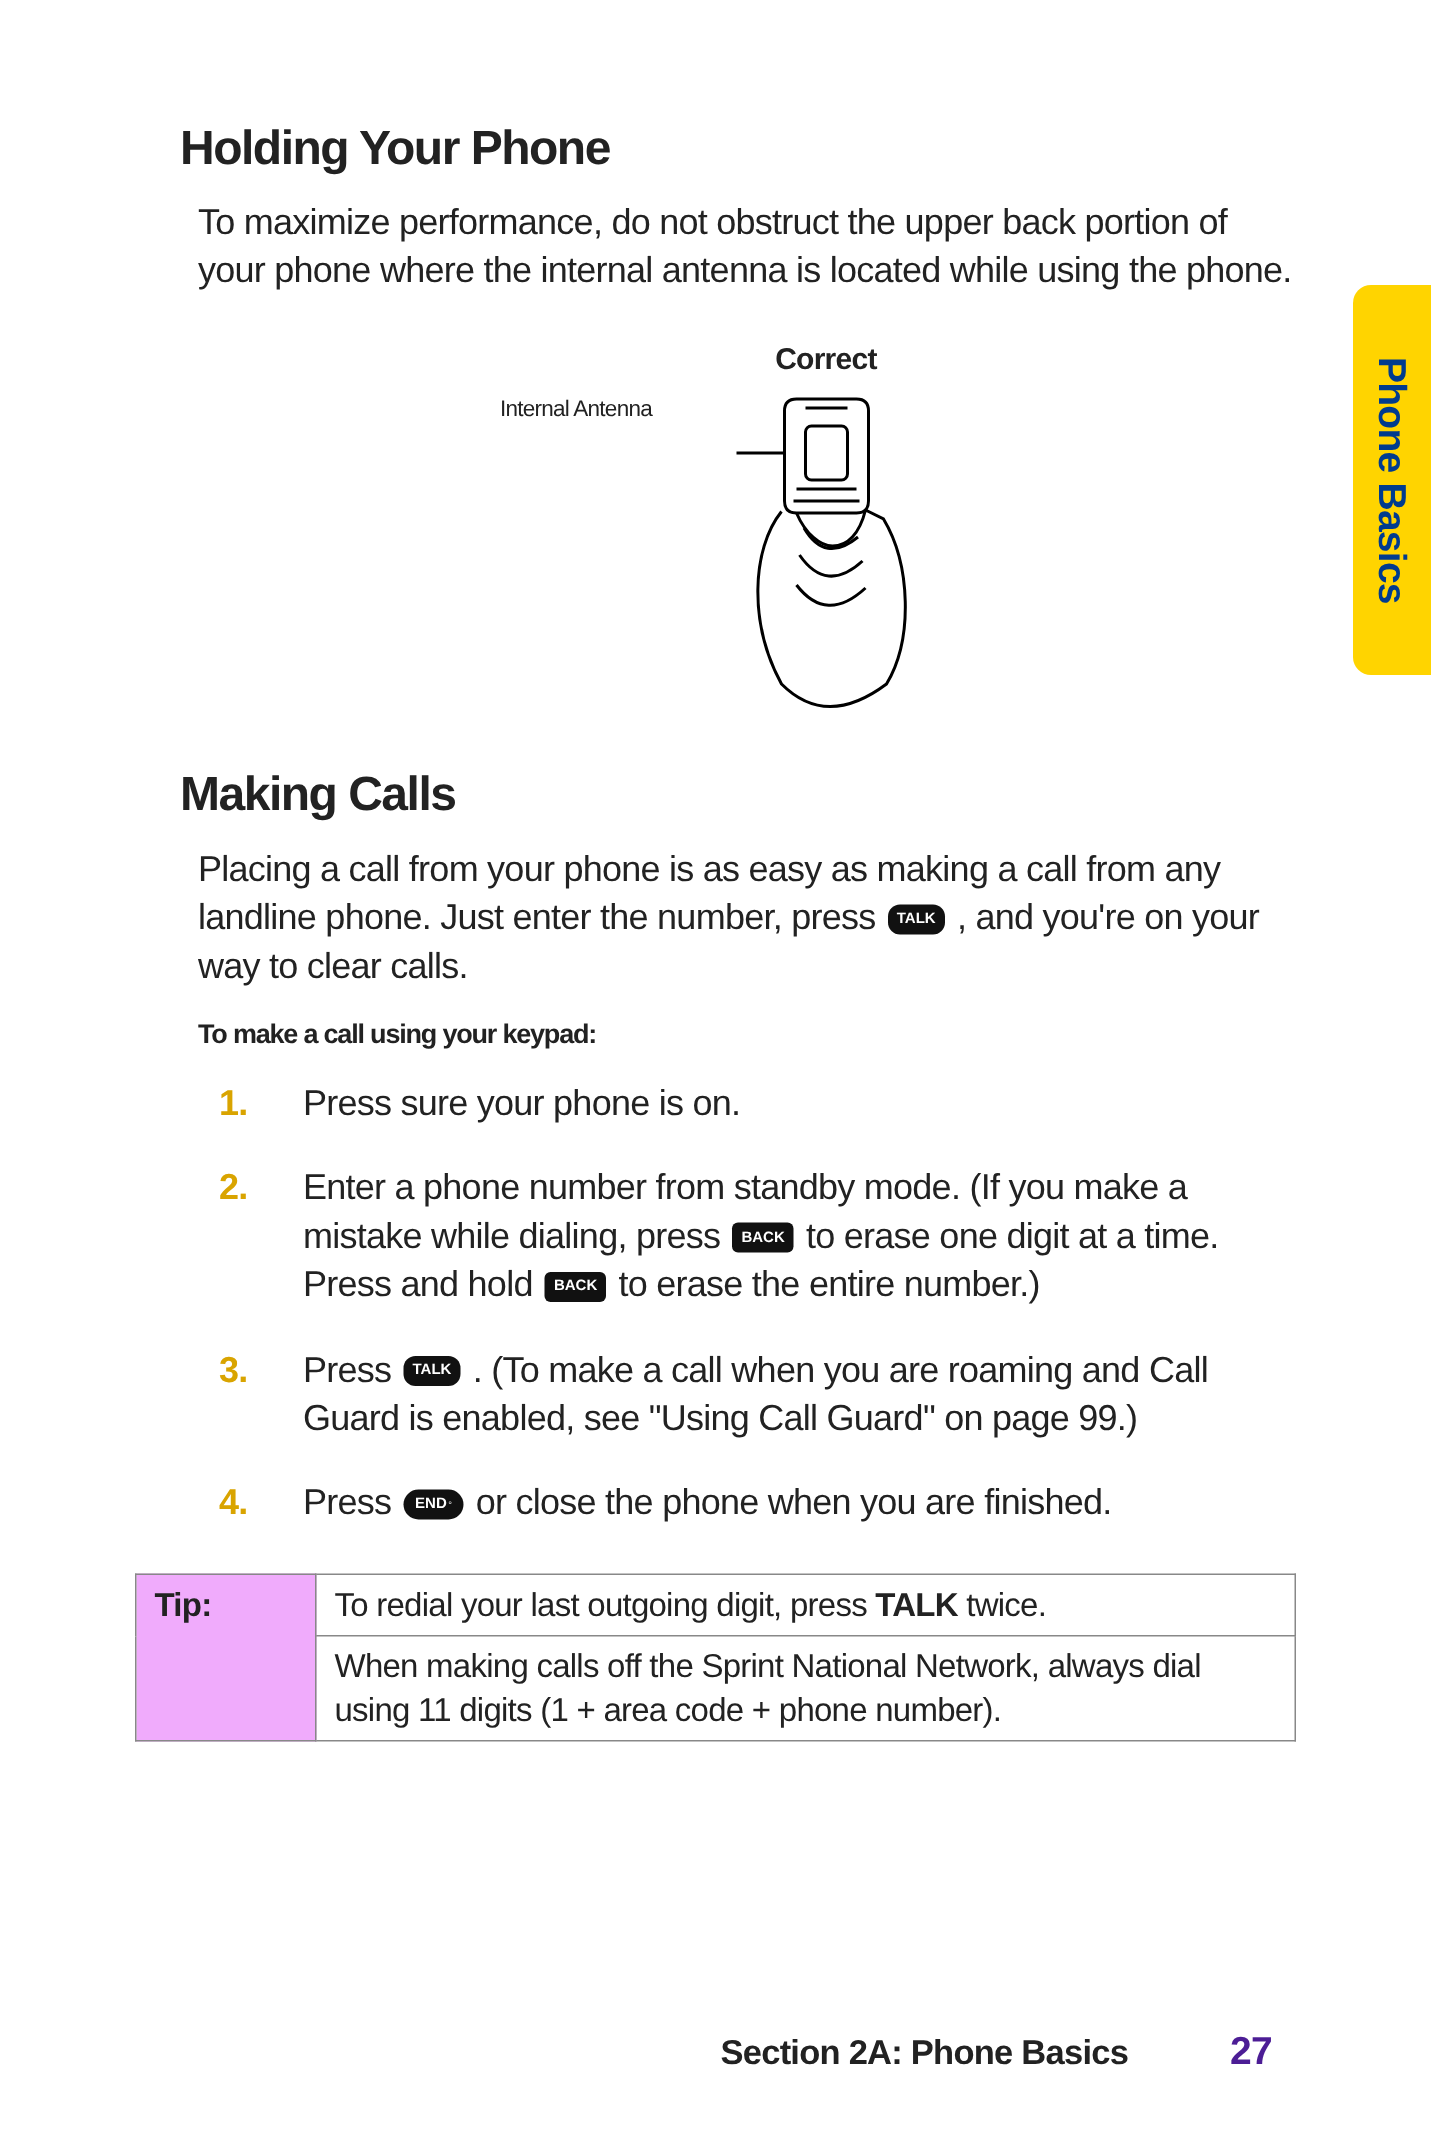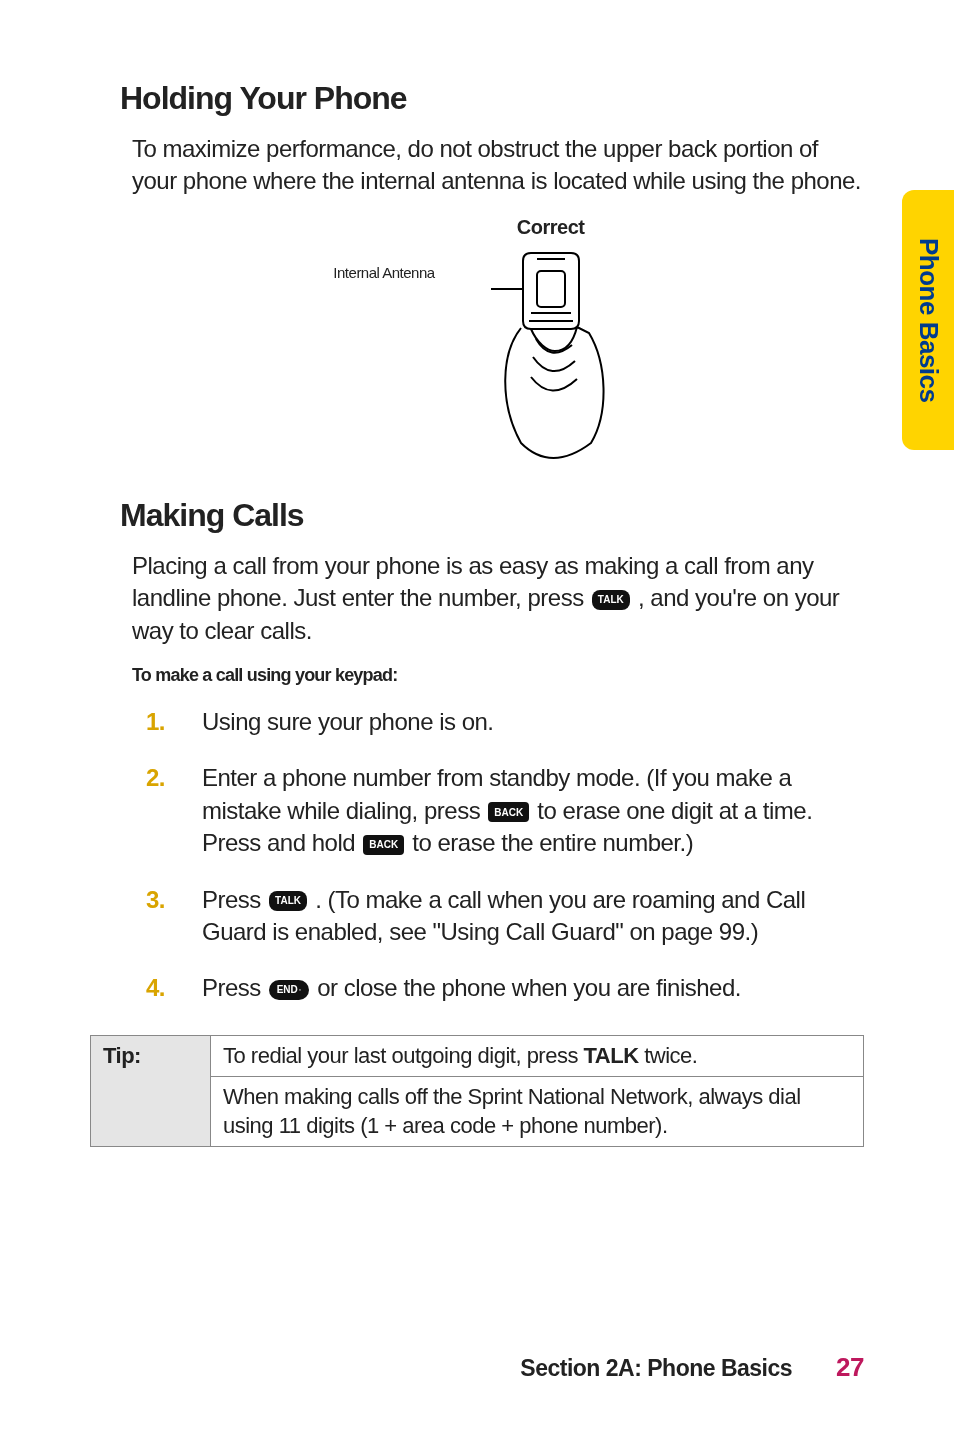--- a/index.html
+++ b/index.html
@@ -48,20 +48,21 @@
     margin: 6px 0 20px 0;
   }
   .illus-col {
     text-align: center;
   }
   .illus-label {
     font-size: 20px;
     font-weight: 700;
     margin-bottom: 4px;
     letter-spacing: -0.5px;
+    margin-top: 13px;
   }
   .ia-label {
     font-size: 15px;
     text-align: left;
     padding-right: 6px;
     padding-top: 48px;
   }
   ol.steps {
     list-style: none;
     margin: 0 0 0 56px;
@@ -109,21 +110,21 @@
   }
   .tip-table td {
     border: 1px solid #888;
     padding: 6px 12px;
     font-size: 22px;
     line-height: 1.3;
     vertical-align: top;
     letter-spacing: -0.5px;
   }
   .tip-table .tip-label {
-    background: #e5e5e5;
+    background: #f0abfc;
     font-weight: 800;
     width: 120px;
   }
   .side-tab {
     position: absolute;
     right: 0;
     top: 190px;
     width: 52px;
     height: 260px;
     background: #ffd400;
@@ -136,34 +137,34 @@
   .side-tab span {
     writing-mode: vertical-rl;
     font-size: 26px;
     font-weight: 800;
     color: #003b8e;
     letter-spacing: -0.5px;
   }
   .footer {
     position: absolute;
     bottom: 48px;
-    right: 90px;
+    right: 106px;
     display: flex;
     align-items: baseline;
-    gap: 44px;
+    gap: 68px;
   }
   .footer .sec {
     font-size: 23px;
     font-weight: 700;
     letter-spacing: -0.5px;
   }
   .footer .pg {
     font-size: 26px;
     font-weight: 800;
-    color: #be185d;
+    color: #4c1d95;
   }
 </style>
 </head>
 <body>
 
 <div class="side-tab">
   <span>Phone Basics</span>
 </div>
 
 <div class="page">
@@ -194,21 +195,21 @@
   </div>
 
   <div class="h2">Making Calls</div>
   <p class="body-text">
     <span>Placing a call from your phone is as easy as making a call from any landline phone. Just enter the number, press </span><span class="key">TALK</span><span> , and you're on your way to clear calls.</span>
   </p>
 
   <p class="bold-lead">To make a call using your keypad:</p>
 
   <ol class="steps">
-    <li>Using sure your phone is on.</li>
+    <li>Press sure your phone is on.</li>
     <li>
       <span>Enter a phone number from standby mode. (If you make a mistake while dialing, press </span><span class="key small">BACK</span><span> to erase one digit at a time. Press and hold </span><span class="key small">BACK</span><span> to erase the entire number.)</span>
     </li>
     <li>
       <span>Press </span><span class="key">TALK</span><span> . (To make a call when you are roaming and Call Guard is enabled, see "Using Call Guard" on page 99.)</span>
     </li>
     <li>
       <span>Press </span><span class="key end">
           <span>END</span>
           <sup style="font-size:7px;margin-left:1px;">◦</sup>

